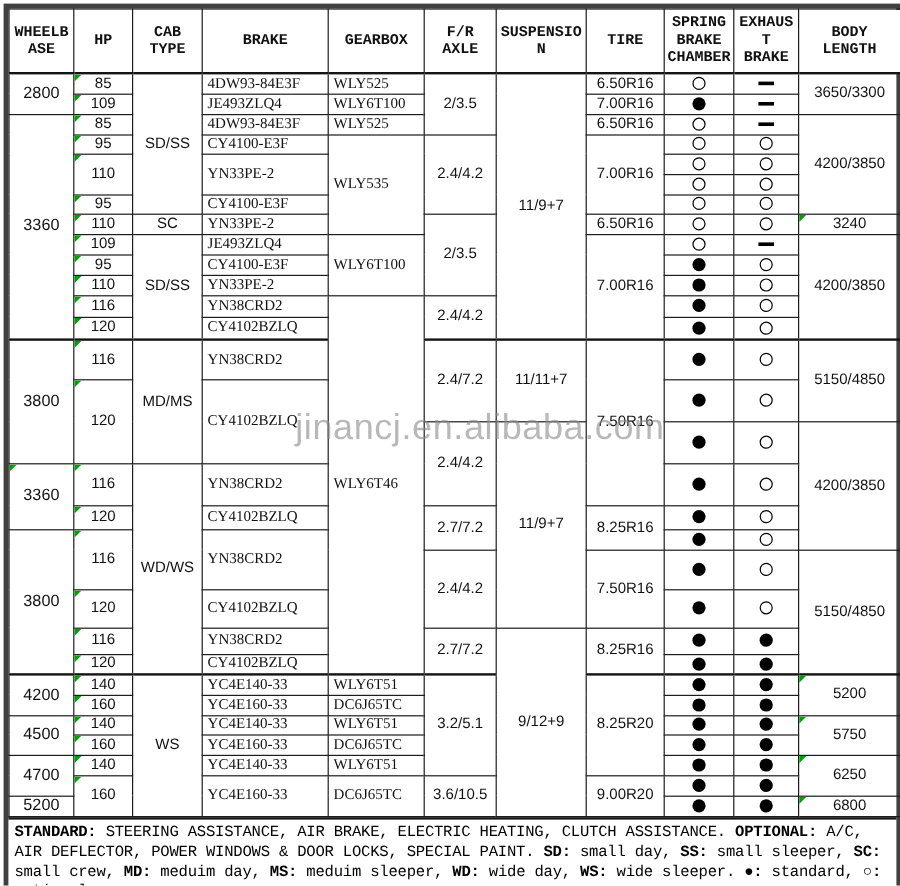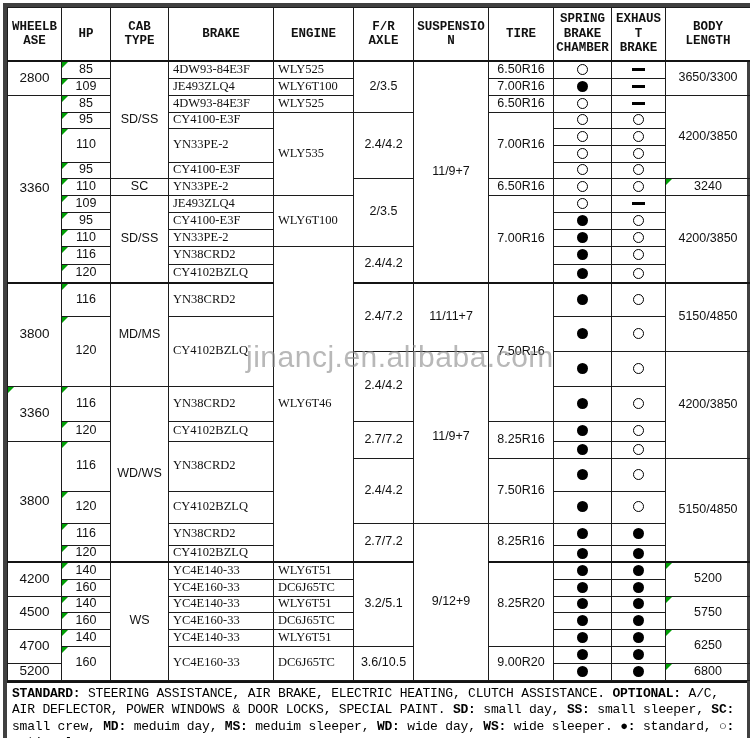--- a/index.html
+++ b/index.html
@@ -57,21 +57,21 @@
         <col style="width: 58px;">
         <col style="width: 54px;">
         <col style="width: 85px;">
       </colgroup>
     <thead>
       <tr id="hdr-row">
           <th>WHEELBASE</th>
           <th>HP</th>
           <th>CAB TYPE</th>
           <th>BRAKE</th>
-          <th>ENGINE</th>
+          <th>GEARBOX</th>
           <th>F/R AXLE</th>
           <th>SUSPENSION</th>
           <th>TIRE</th>
           <th>SPRING BRAKE CHAMBER</th>
           <th>EXHAUST BRAKE</th>
           <th>BODY LENGTH</th>
         </tr>
     </thead>
     <tbody id="tbody">
         <tr style="height: 17px;">

